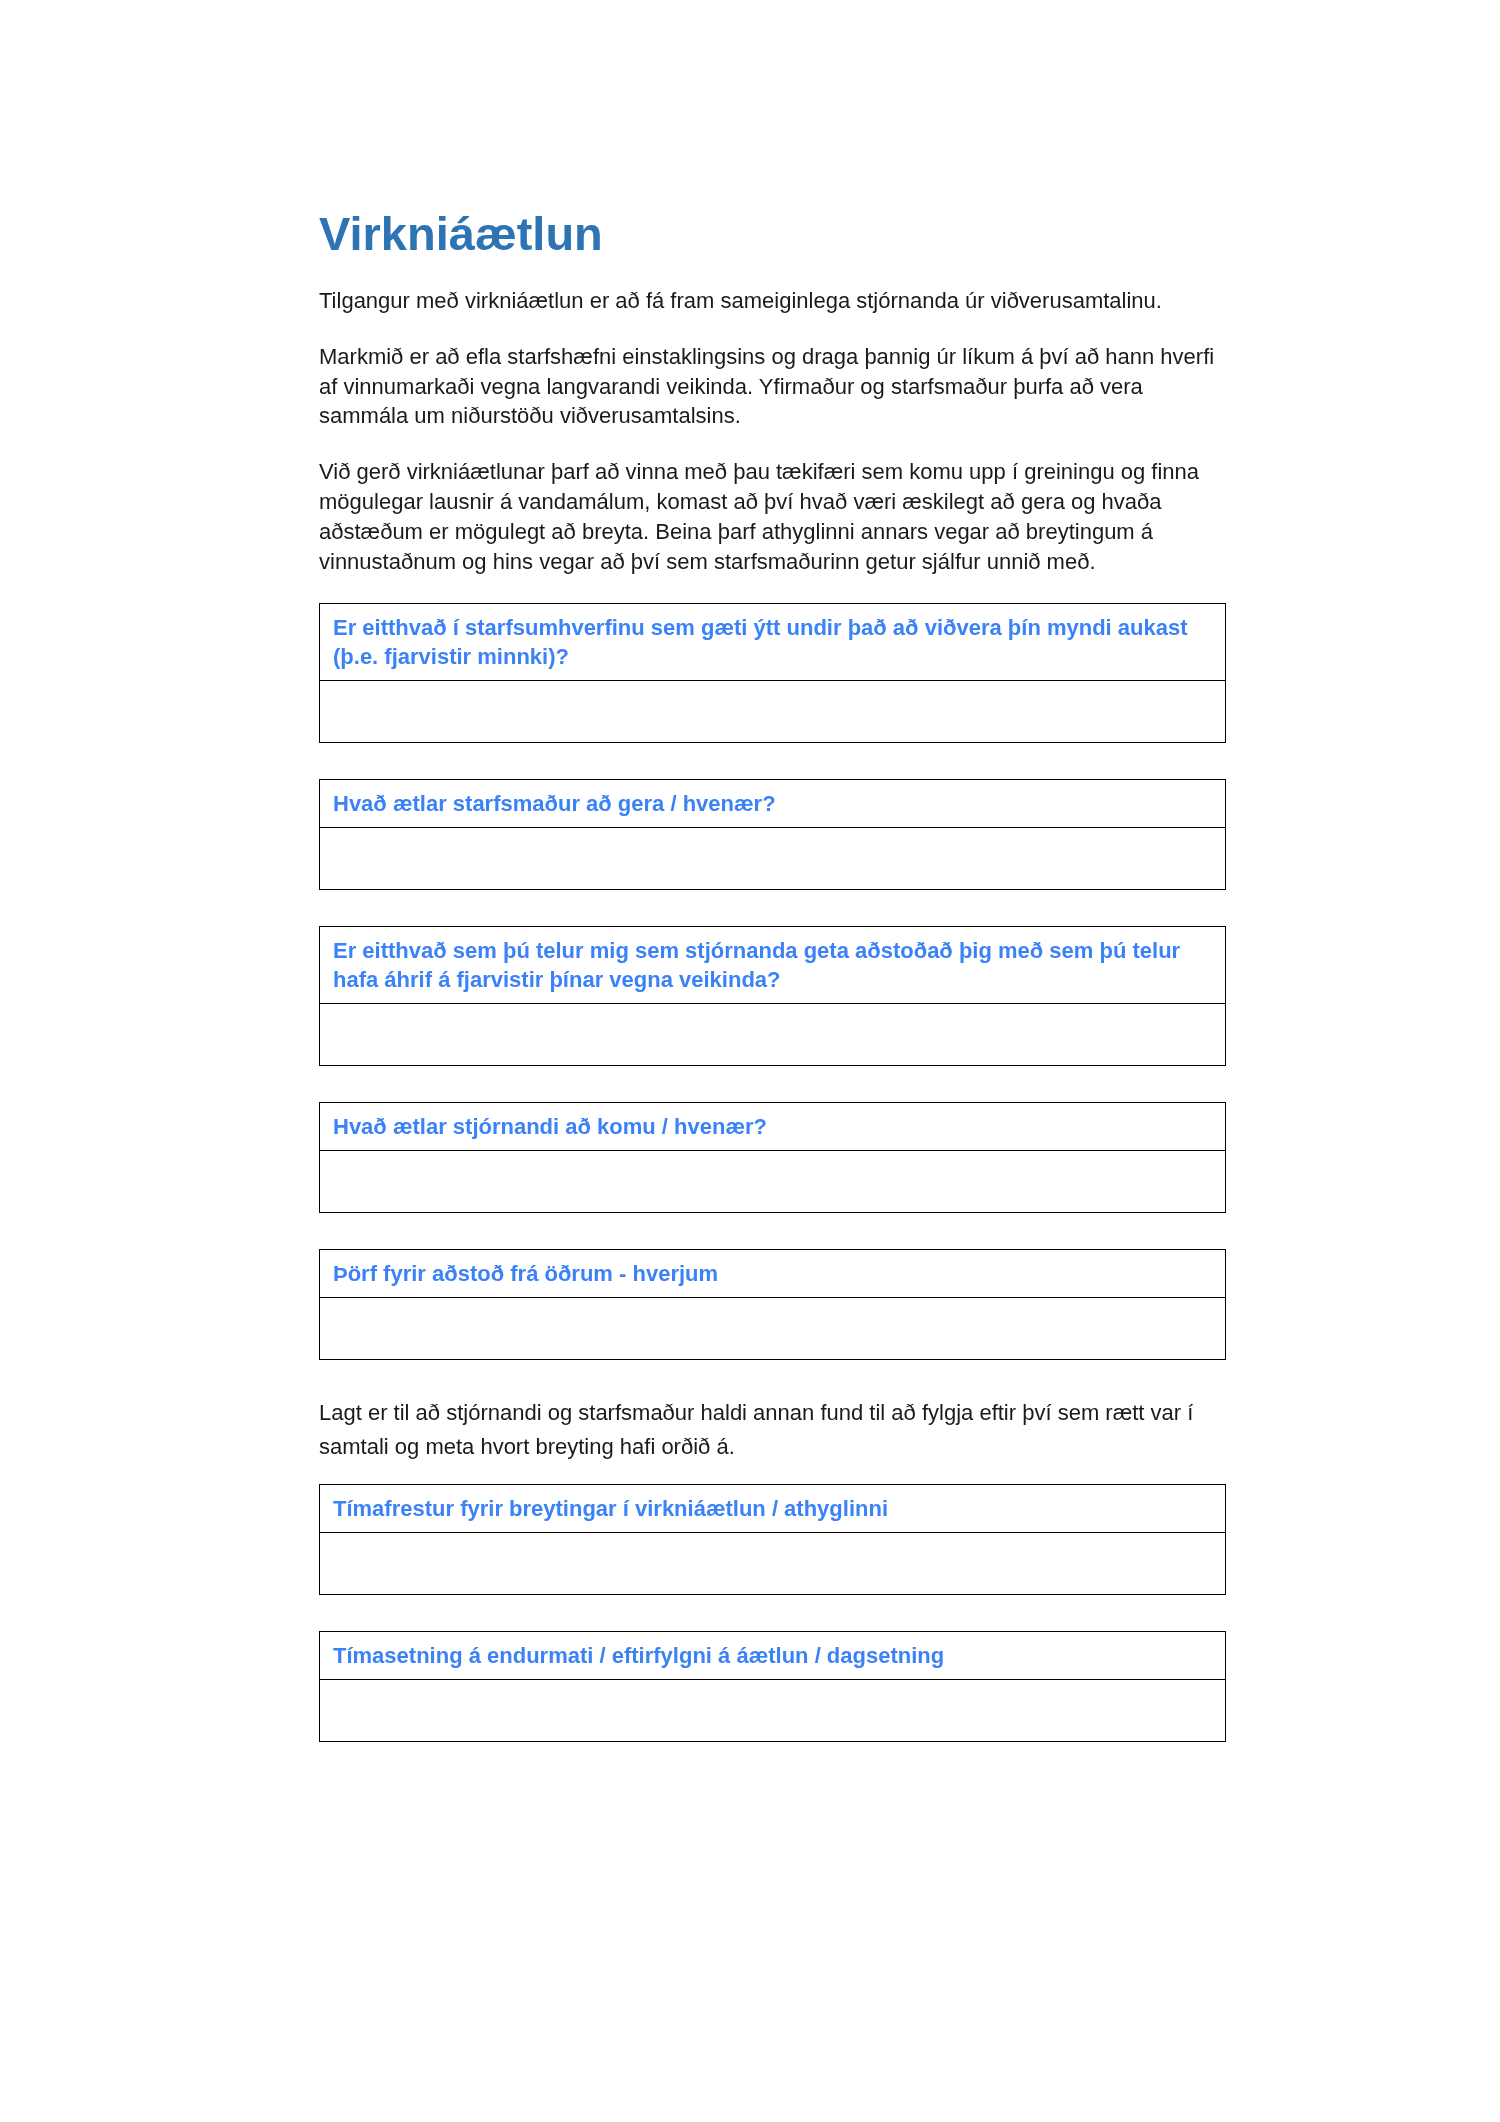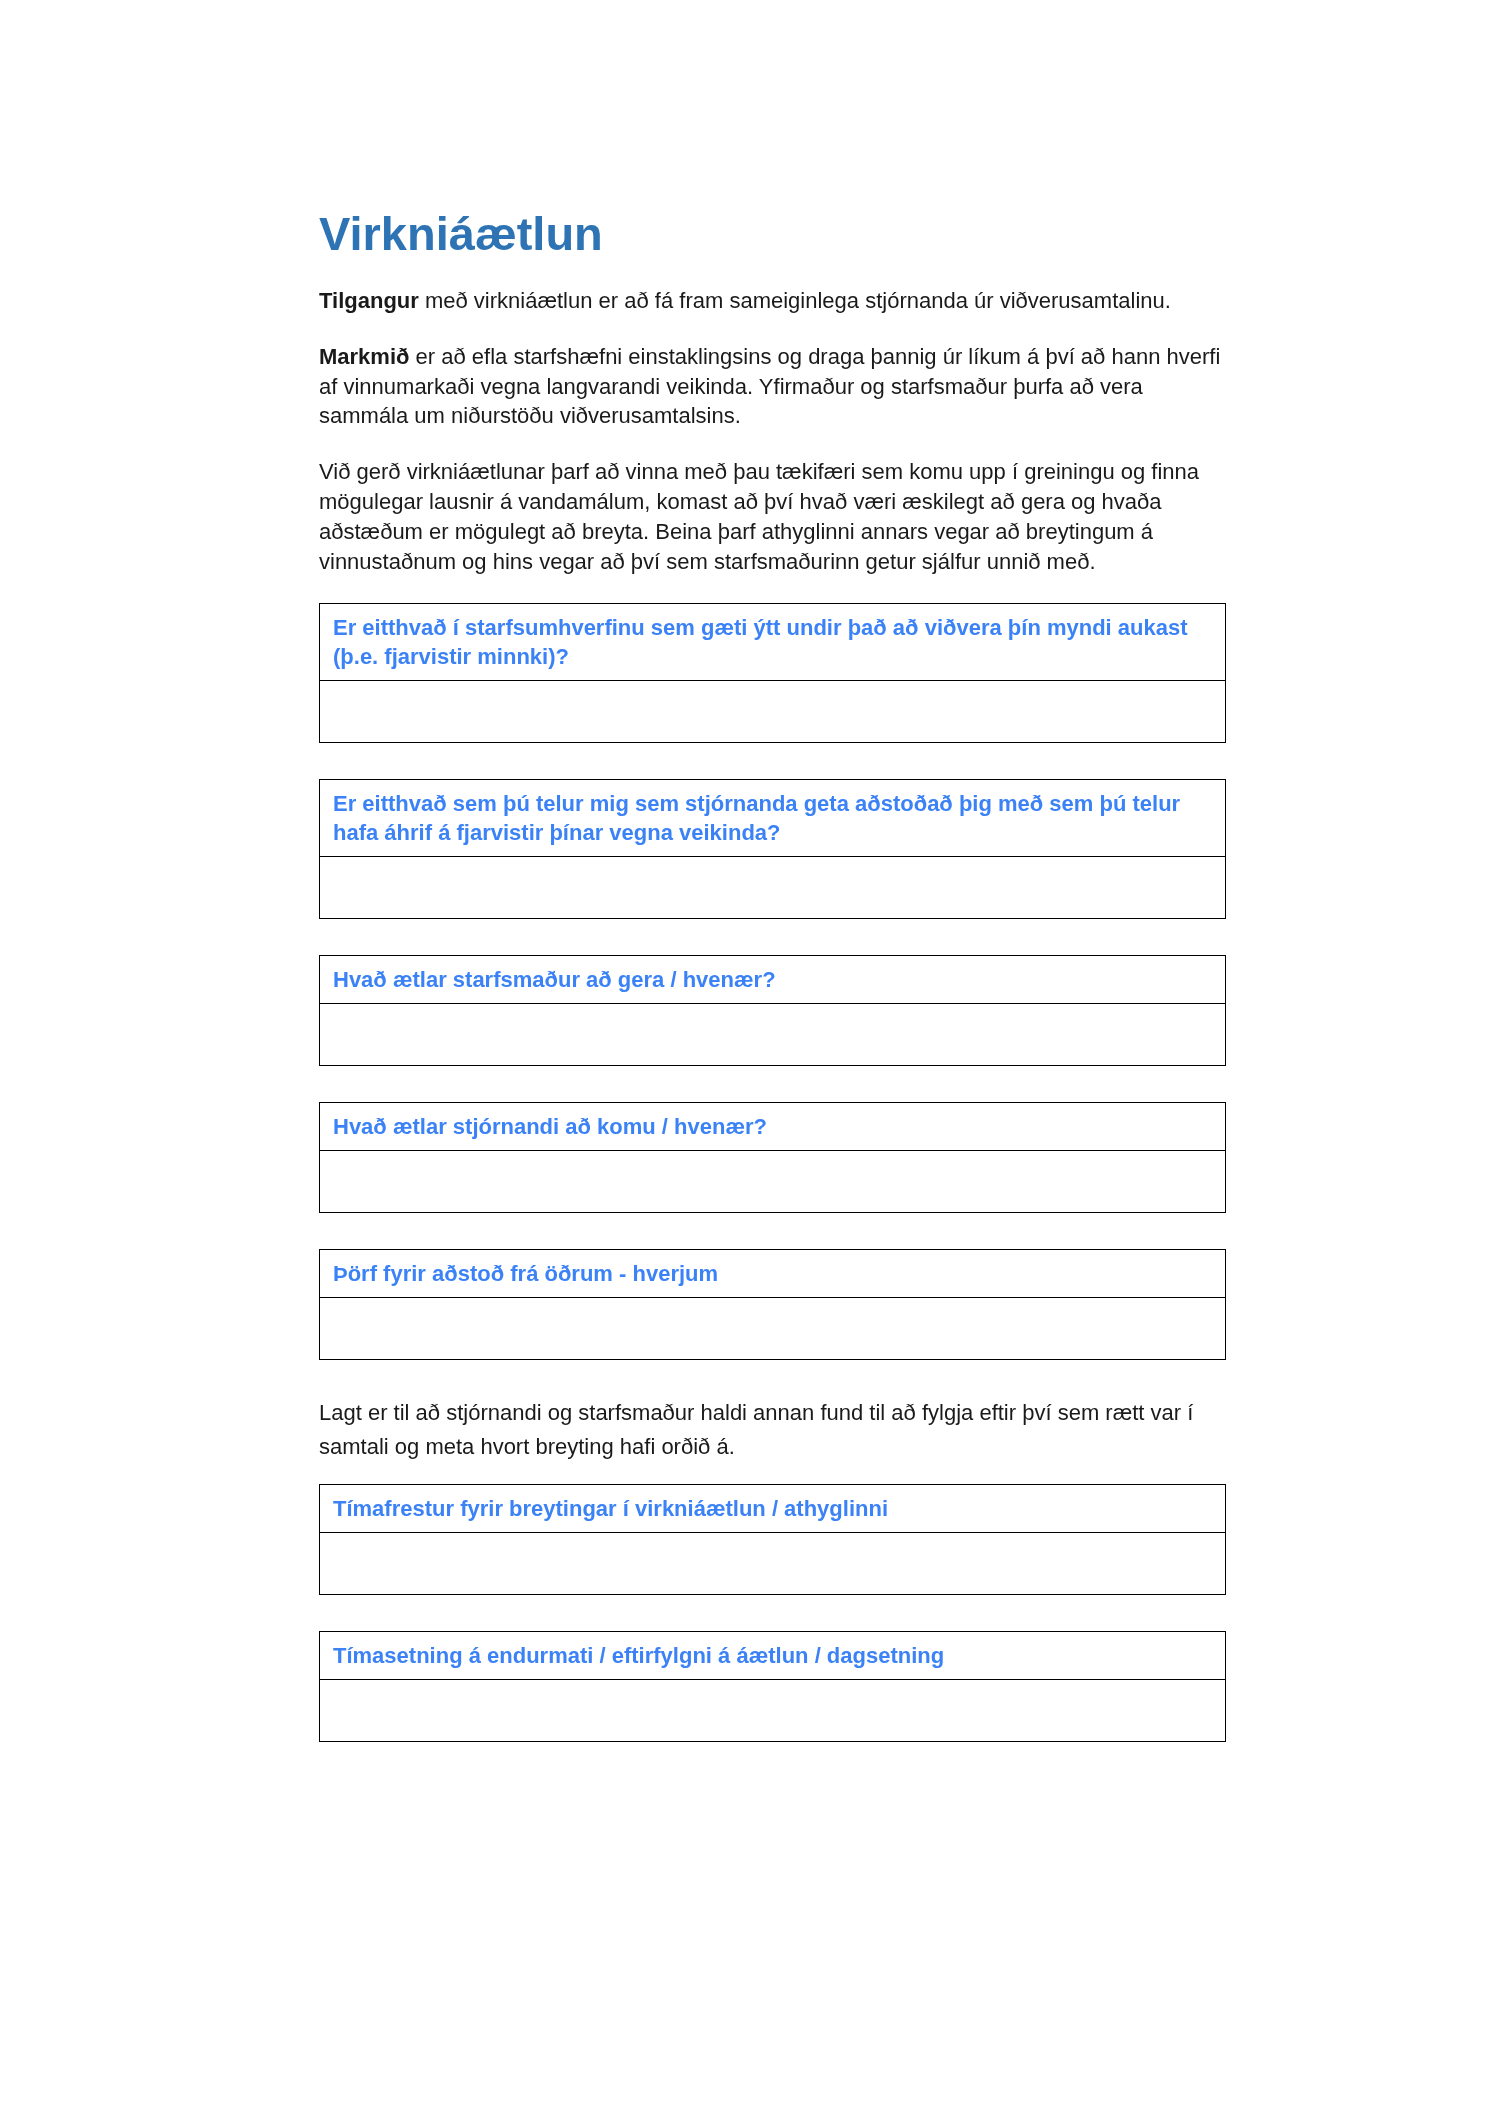--- a/index.html
+++ b/index.html
@@ -24,21 +24,21 @@
     font-size: 47px;
     font-weight: 700;
     line-height: 1.1;
     margin: 0 0 26px 0;
   }
 
   .body-par {
     margin: 0 0 26px 0;
   }
 
-  .lead { font-weight: 700; }
+  .lead { font-weight: 400; }
 
   table.q-box {
     width: 100%;
     border-collapse: collapse;
     margin: 0 0 36px 0;
     table-layout: fixed;
   }
 
   table.q-box td {
     border: 1.5px solid #000000;
@@ -74,32 +74,32 @@
         </tr>
       <tr>
           <td class="q-answer"></td>
         </tr>
     </tbody>
   </table>
 
   <table class="q-box">
     <tbody>
       <tr>
-          <td class="q-label">Er eitthvað sem þú telur mig sem stjórnanda geta aðstoðað þig með sem þú telur hafa áhrif á fjarvistir þínar vegna veikinda?</td>
+          <td class="q-label">Hvað ætlar starfsmaður að gera / hvenær?</td>
         </tr>
       <tr>
           <td class="q-answer"></td>
         </tr>
     </tbody>
   </table>
 
   <table class="q-box">
     <tbody>
       <tr>
-          <td class="q-label">Hvað ætlar starfsmaður að gera / hvenær?</td>
+          <td class="q-label">Er eitthvað sem þú telur mig sem stjórnanda geta aðstoðað þig með sem þú telur hafa áhrif á fjarvistir þínar vegna veikinda?</td>
         </tr>
       <tr>
           <td class="q-answer"></td>
         </tr>
     </tbody>
   </table>
 
   <table class="q-box">
     <tbody>
       <tr>

